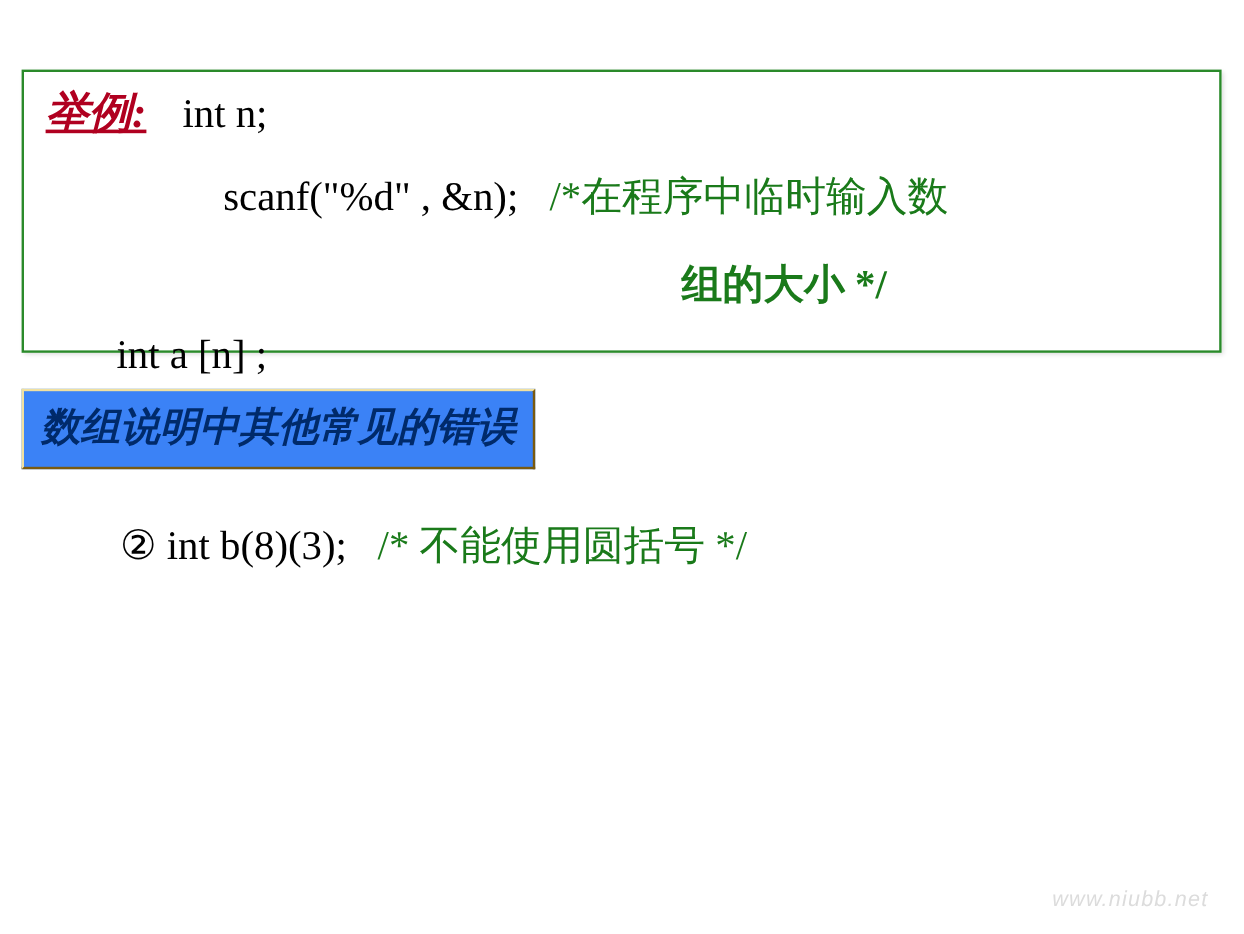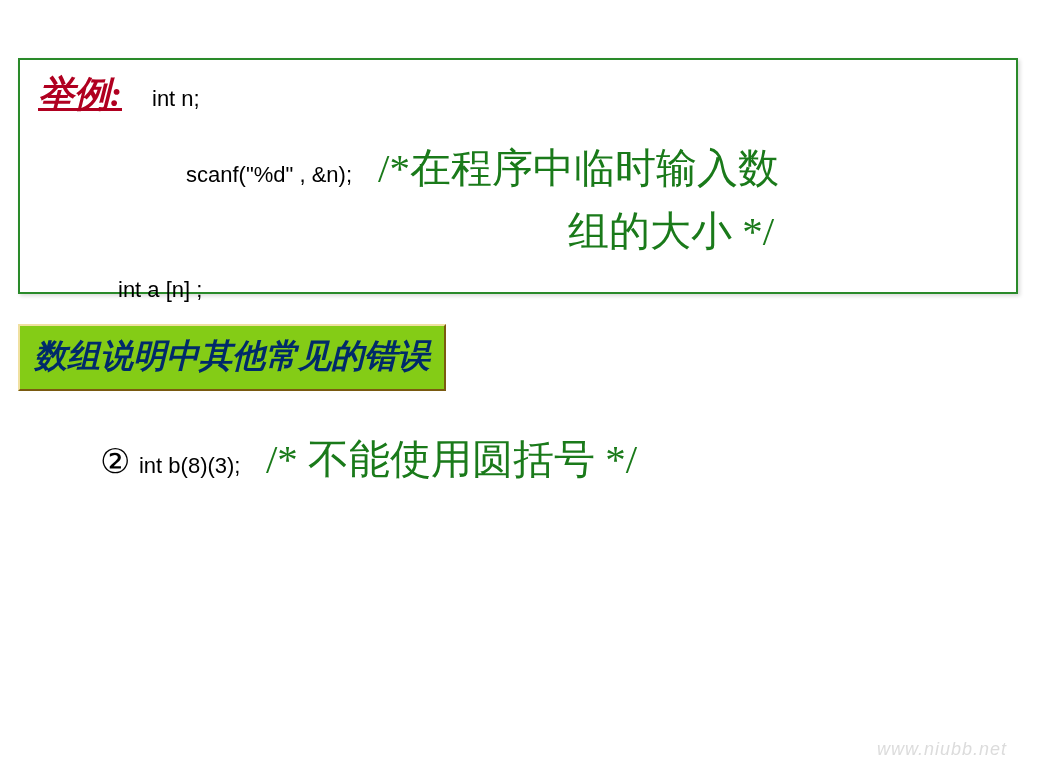--- a/index.html
+++ b/index.html
@@ -32,48 +32,49 @@
       text-decoration: underline;
       vertical-align: top;
     }
     .row1 {
       display: flex;
       align-items: baseline;
       gap: 30px;
       text-align: center;
     }
     .code-black {
-      font-family: Liberation Sans, sans-serif;
+      font-family: Liberation Serif, serif;
       color: #000000;
-      font-size: 22px;
+      font-size: 34px;
     }
     .comment-green {
       color: #1a7a1a;
-      font-size: 41px;
+      font-size: 34px;
     }
     .row-scanf {
       margin-top: 22px;
       display: flex;
       margin-left: 148px;
       gap: 26px;
       align-items: baseline;
     }
     .row-comment2 {
-      margin-top: 8px;
+      margin-top: 27px;
       margin-left: 530px;
+      font-weight: bold;
     }
     .row-inta {
       margin-top: 18px;
-      margin-left: 80px;
+      margin-left: 59px;
     }
     .banner {
       position: absolute;
       left: 18px;
       top: 324px;
-      background: #84cc16;
+      background: #3b82f6;
       border-top: 2px solid #f0e0a0;
       border-left: 2px solid #f0e0a0;
       border-right: 2px solid #7a5a10;
       border-bottom: 2px solid #7a5a10;
       padding: 8px 14px 10px 14px;
     }
     .banner-text {
       color: #002a6a;
       font-size: 33px;
       font-style: italic;

